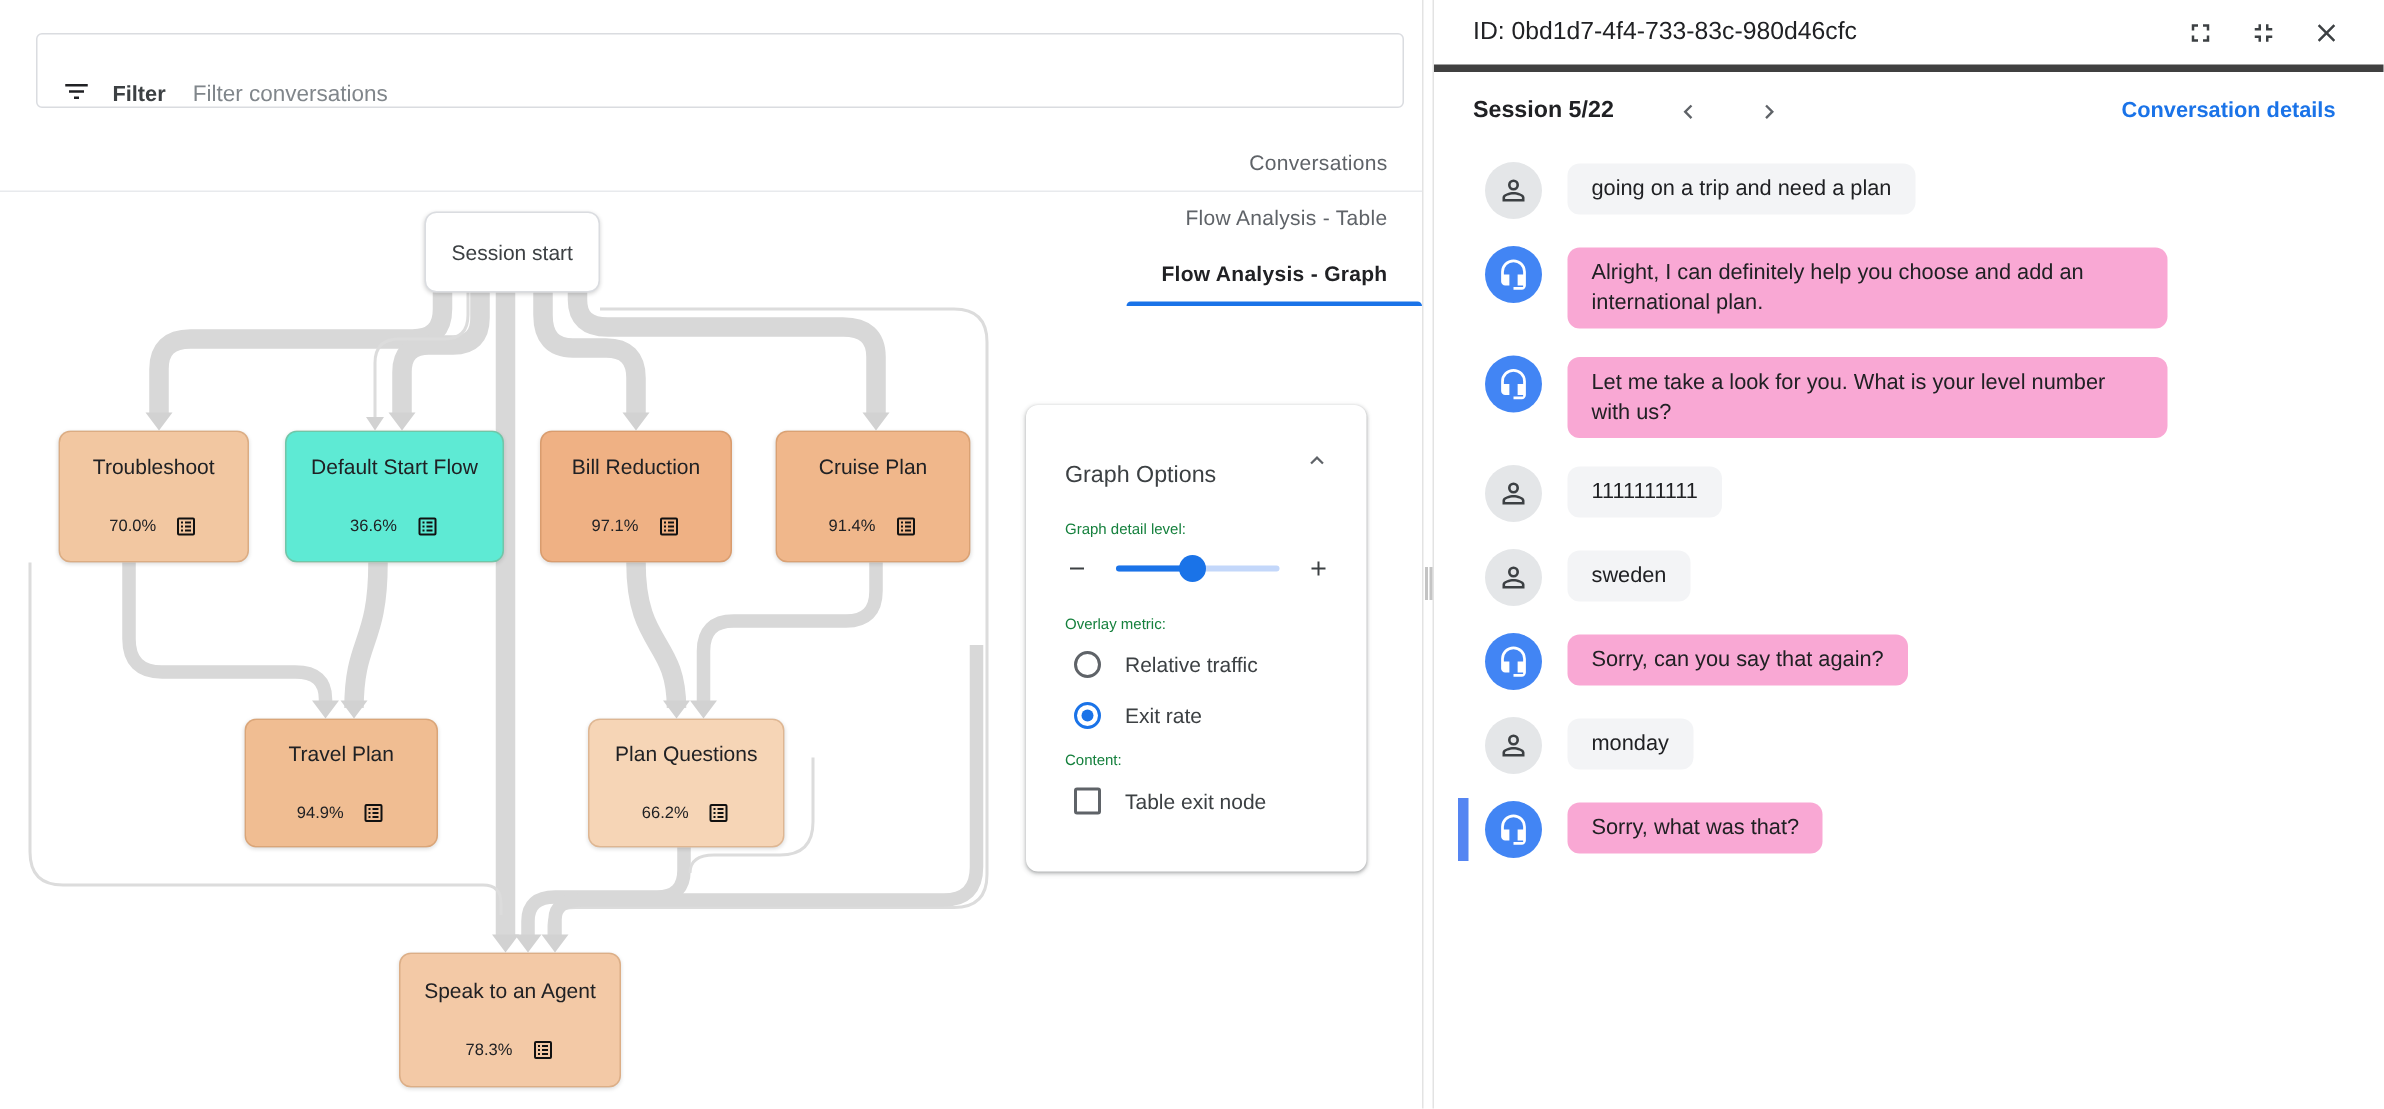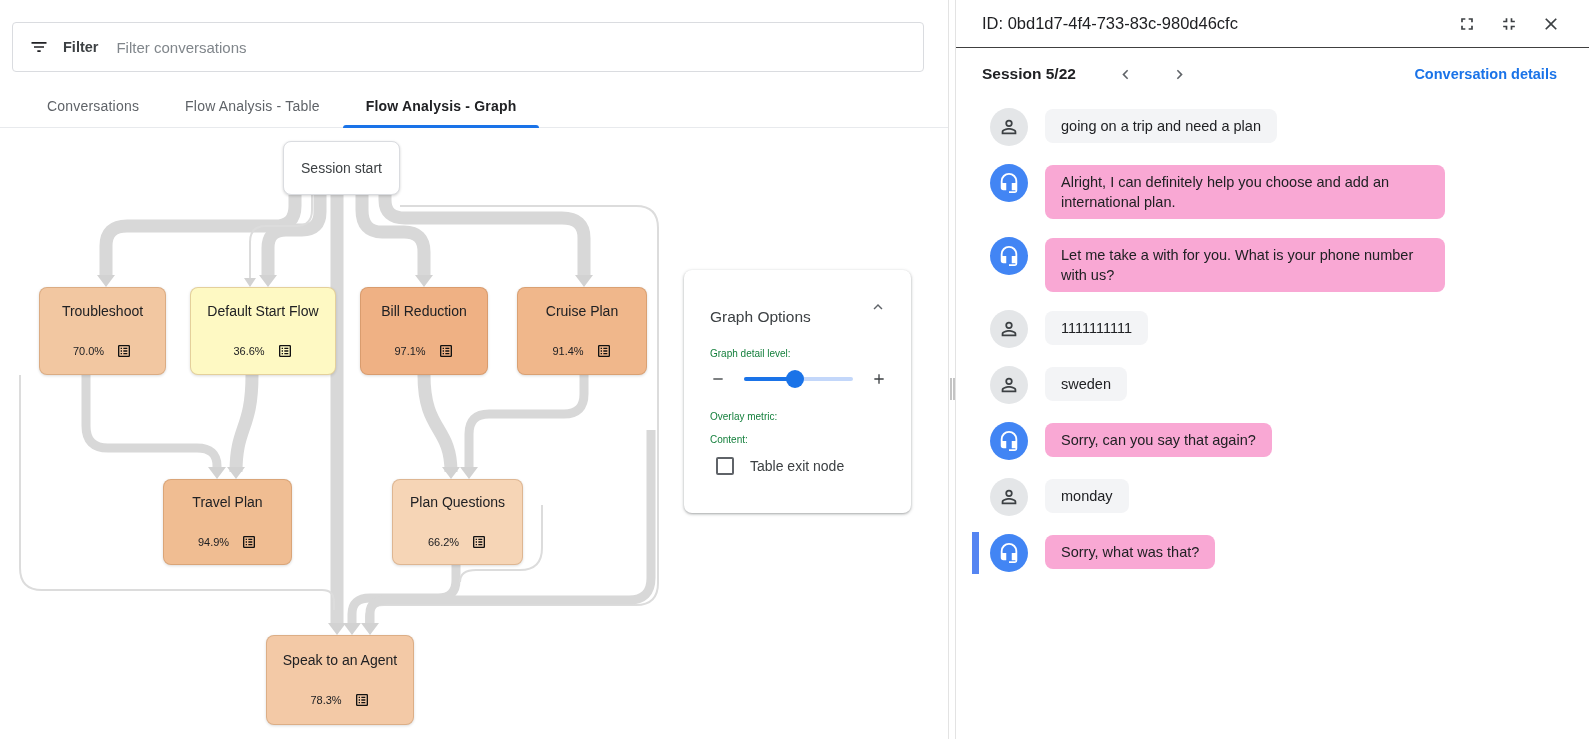--- a/index.html
+++ b/index.html
@@ -4,27 +4,27 @@
 <style>
   * { margin:0; padding:0; box-sizing:border-box; }
   html,body { width:1589px; height:739px; }
   body {
     font-family:"Liberation Sans","DejaVu Sans",sans-serif;
     background:#fff; color:#202124; overflow:hidden; position:relative;
   }
   
   .left-panel { position:absolute; left:0; top:0; width:948px; height:739px; background:#fff; overflow:hidden; }
   .filter-bar {
-    position:absolute; left:12px; top:22px; width:912px; height:50px;
-    border:1px solid #dadce0; border-radius:4px; display:flex; align-items:center; padding:0 16px;
+    position:absolute; left:24px; top:22px; width:912px; height:50px;
+    border:1px solid #dadce0; border-radius:4px; display:flex; align-items:flex-end; padding:0 16px;
   }
   .filter-bar .ficon { width:20px; height:20px; color:#202124; margin-right:14px; flex:0 0 auto; }
   .filter-label { font-size:14.5px; font-weight:bold; color:#3c4043; margin-right:18px; }
   .filter-placeholder { font-size:15px; color:#80868b; }
-  .tabs { position:absolute; left:0; top:92px; width:948px; height:36px; display:flex; align-items:flex-end; padding-left:24px; border-bottom:1px solid #e8eaed; }
+  .tabs { position:absolute; left:0; top:92px; width:948px; height:36px; display:flex; align-items:flex-end; padding-left:24px; border-bottom:1px solid #e8eaed;flex-direction:column; }
   .tab { position:relative; padding:8px 23px 13px; font-size:14px; color:#5f6368; letter-spacing:.2px; cursor:pointer; }
   .tab.active { color:#202124; font-weight:bold; }
   .tab.active::after { content:""; position:absolute; left:0; right:0; bottom:-1px; height:3px; background:#1a73e8; border-radius:3px 3px 0 0; }
   .graph-area { position:absolute; left:0; top:130px; width:948px; height:609px; }
   .graph-area svg.edges { position:absolute; left:0; top:0; }
   .flow-node {
     position:absolute; border-radius:8px; display:flex; flex-direction:column;
     align-items:center; justify-content:center; gap:24px;
     border:1px solid rgba(160,105,55,.28); box-shadow:0 1px 3px rgba(0,0,0,.14); cursor:pointer;
   }
@@ -58,21 +58,21 @@
   .radio.selected::after { content:""; position:absolute; left:3px; top:3px; width:8px; height:8px; border-radius:50%; background:#1a73e8; }
   .checkbox { width:18px; height:18px; border:2px solid #5f6368; border-radius:2px; cursor:pointer; flex:0 0 auto; }
   .choice-label { font-size:14px; color:#3c4043; }
   .content-label { margin-top:6px; }
   
   .splitter { position:absolute; left:948px; top:0; width:8px; height:739px; background:#fff; border-left:1px solid #e3e3e3; border-right:1px solid #e3e3e3; cursor:col-resize; }
   .splitter .grip { position:absolute; top:378px; width:2px; height:22px; background:#c4c4c4; }
   .splitter .grip.g1 { left:1px; } .splitter .grip.g2 { left:4px; }
   
   .right-panel { position:absolute; left:956px; top:0; width:633px; height:739px; background:#fff; }
-  .rp-header { height:48px; display:flex; align-items:center; padding:0 26px; border-bottom:1px solid #404040; }
+  .rp-header { height:48px; display:flex; align-items:center; padding:0 26px; border-bottom:5px solid #404040; }
   .rp-title { font-size:16.5px; color:#202124; flex:1; white-space:nowrap; }
   .hdr-btn { width:24px; height:24px; margin-left:18px; color:#3c4043; cursor:pointer; display:flex; align-items:center; justify-content:center; }
   .hdr-btn svg { width:20px; height:20px; }
   .session-row { height:52px; display:flex; align-items:center; padding:0 32px 0 26px; }
   .session-label { font-size:15.5px; font-weight:bold; color:#202124; }
   .nav-btn { width:24px; height:24px; color:#5f6368; cursor:pointer; display:flex; align-items:center; justify-content:center; }
   .nav-btn.prev { margin-left:38px; } .nav-btn.next { margin-left:30px; }
   .nav-btn svg { width:19px; height:19px; }
   .details-link { margin-left:auto; font-size:14.5px; font-weight:bold; color:#1a73e8; cursor:pointer; }
   .messages { padding:8px 30px 0 34px; display:flex; flex-direction:column; }
@@ -141,21 +141,21 @@
     <div id="nodes">
         <div class="flow-node" style="left: 39px; top: 157px; width: 127px; height: 88px; background: rgb(242, 199, 161);">
           <div class="node-label">Troubleshoot</div>
           <div class="node-meta">
             <span class="node-rate">70.0%</span>
             <svg class="list-icon" viewBox="0 0 24 24" fill="currentColor">
     <path d="M19 5v14H5V5h14m0-2H5a2 2 0 0 0-2 2v14a2 2 0 0 0 2 2h14a2 2 0 0 0 2-2V5a2 2 0 0 0-2-2zM11 7h6v2h-6V7zm0 4h6v2h-6v-2zm0 4h6v2h-6v-2zM7 7h2v2H7V7zm0 4h2v2H7v-2zm0 4h2v2H7v-2z"></path>
   </svg>
           </div>
         </div>
-        <div class="flow-node" style="left: 190px; top: 157px; width: 146px; height: 88px; background: #fef9c3;">
+        <div class="flow-node" style="left: 190px; top: 157px; width: 146px; height: 88px; background: #5eead4;">
           <div class="node-label">Default Start Flow</div>
           <div class="node-meta">
             <span class="node-rate">36.6%</span>
             <svg class="list-icon" viewBox="0 0 24 24" fill="currentColor">
     <path d="M19 5v14H5V5h14m0-2H5a2 2 0 0 0-2 2v14a2 2 0 0 0 2 2h14a2 2 0 0 0 2-2V5a2 2 0 0 0-2-2zM11 7h6v2h-6V7zm0 4h6v2h-6v-2zm0 4h6v2h-6v-2zM7 7h2v2H7V7zm0 4h2v2H7v-2zm0 4h2v2H7v-2z"></path>
   </svg>
           </div>
         </div>
         <div class="flow-node" style="left: 360px; top: 157px; width: 128px; height: 88px; background: rgb(239, 177, 132);">
           <div class="node-label">Bill Reduction</div>
@@ -217,20 +217,30 @@
           </svg>
         <div class="slider-track">
           <div class="slider-fill" id="slider-fill" style="width: 47%;"></div>
           <div class="slider-thumb" id="slider-thumb" style="left: 47%;"></div>
         </div>
         <svg class="slider-plus" viewBox="0 0 24 24" fill="currentColor">
             <path d="M11 5h2v6h6v2h-6v6h-2v-6H5v-2h6z"></path>
           </svg>
       </div>
       <div class="opt-label">Overlay metric:</div>
+      <div id="radios">
+          <div class="choice-row">
+            <div class="radio"></div>
+            <span class="choice-label">Relative traffic</span>
+          </div>
+          <div class="choice-row">
+            <div class="radio selected"></div>
+            <span class="choice-label">Exit rate</span>
+          </div>
+        </div>
       <div class="opt-label content-label">Content:</div>
       <div class="choice-row">
         <div class="checkbox" id="exit-checkbox"></div>
         <span class="choice-label">Table exit node</span>
       </div>
     </div>
 
   </div>
 </div>
 
@@ -288,21 +298,21 @@
   </svg>
         </div>
         <div class="bubble">Alright, I can definitely help you choose and add an international plan.</div>
       </div>
       <div class="msg-row agent">
         <div class="avatar">
           <svg viewBox="0 0 24 24" fill="currentColor">
     <path d="M12 1a9 9 0 0 0-9 9v7a3 3 0 0 0 3 3h3v-8H5v-2a7 7 0 0 1 14 0v2h-4v8h4v1h-7v2h6a3 3 0 0 0 3-3V10a9 9 0 0 0-9-9z"></path>
   </svg>
         </div>
-        <div class="bubble">Let me take a with for you. What is your phone number with us?</div>
+        <div class="bubble">Let me take a look for you. What is your level number with us?</div>
       </div>
       <div class="msg-row user">
         <div class="avatar">
           <svg viewBox="0 0 24 24" fill="currentColor">
     <path d="M12 5.9a2.1 2.1 0 1 1 0 4.2 2.1 2.1 0 0 1 0-4.2m0 9.05c2.97 0 6.1 1.46 6.1 2.1v1.05H5.9v-1.05c0-.64 3.13-2.1 6.1-2.1M12 4a4 4 0 1 0 0 8 4 4 0 0 0 0-8zm0 9.05c-2.67 0-8 1.34-8 4v2.95h16v-2.95c0-2.66-5.33-4-8-4z"></path>
   </svg>
         </div>
         <div class="bubble">1111111111</div>
       </div>
       <div class="msg-row user">

